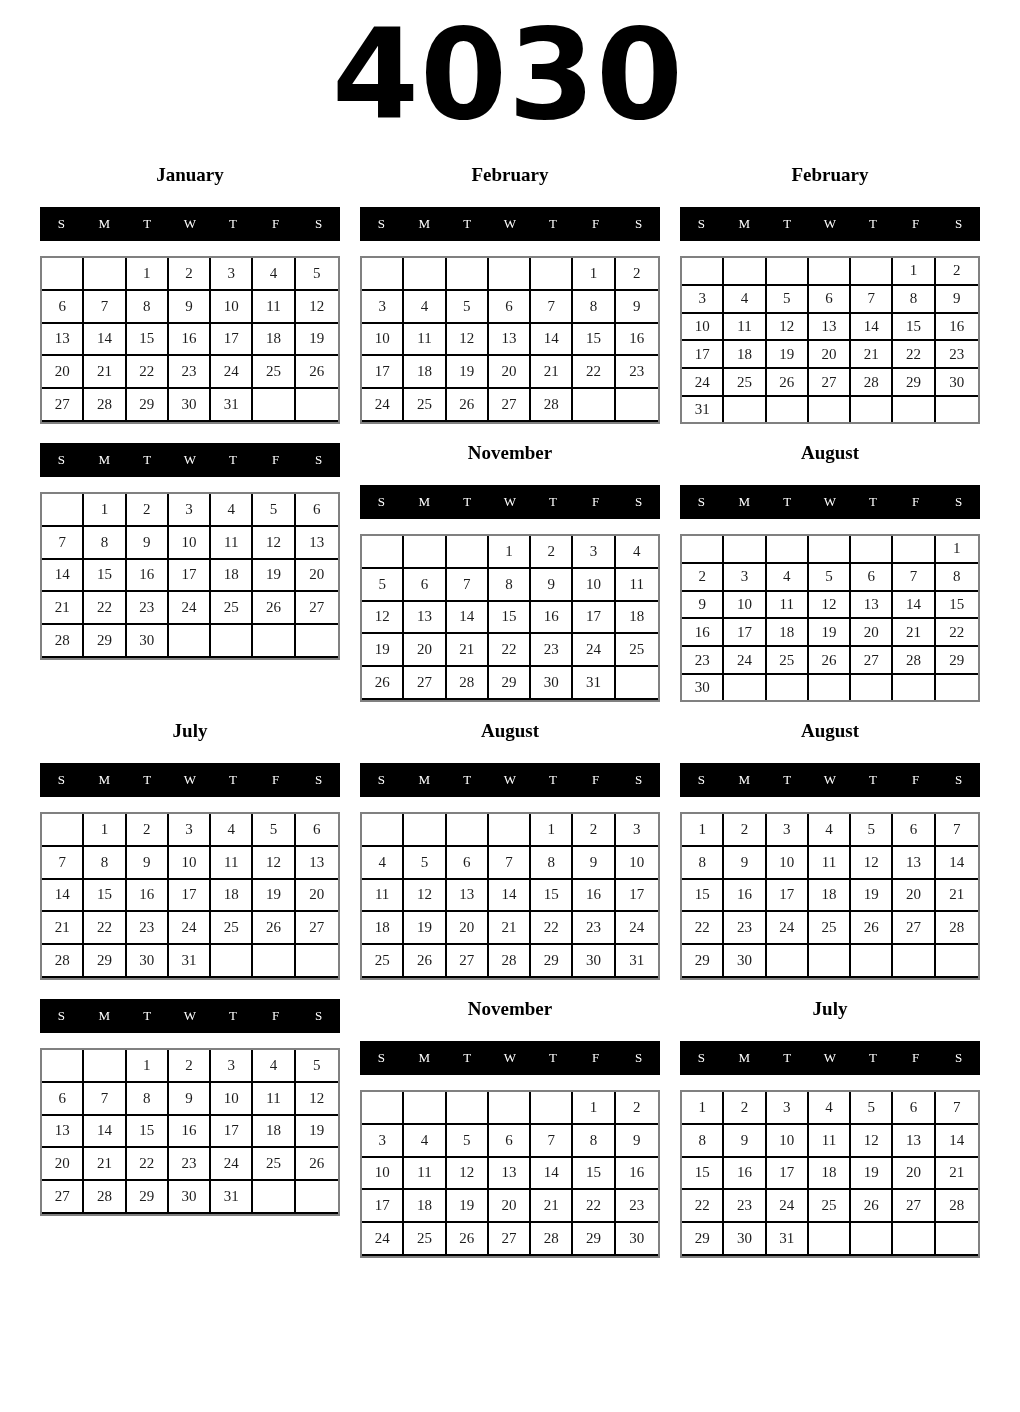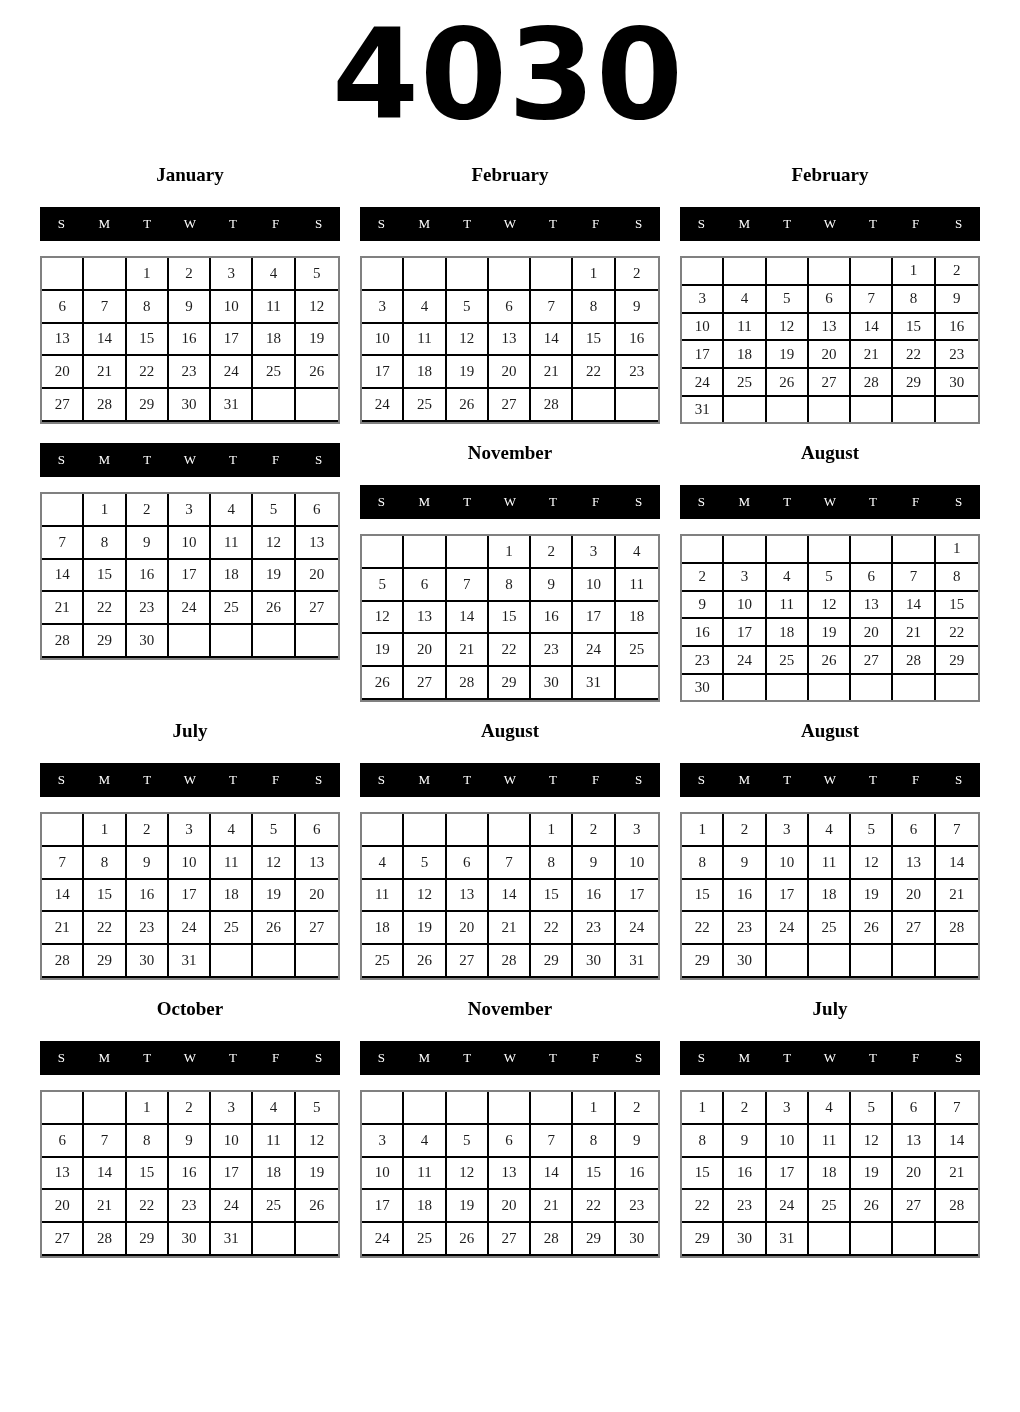--- a/index.html
+++ b/index.html
@@ -704,21 +704,20 @@
               <td></td>
               <td></td>
               <td></td>
               <td></td>
               <td></td>
             </tr>
           </tbody>
         </table>
   </section>
       <section class="month">
-    <h2 class="month-title">October</h2>
     <div class="dow">
           <span>S</span>
           <span>M</span>
           <span>T</span>
           <span>W</span>
           <span>T</span>
           <span>F</span>
           <span>S</span>
         </div>
     <table class="cal">

